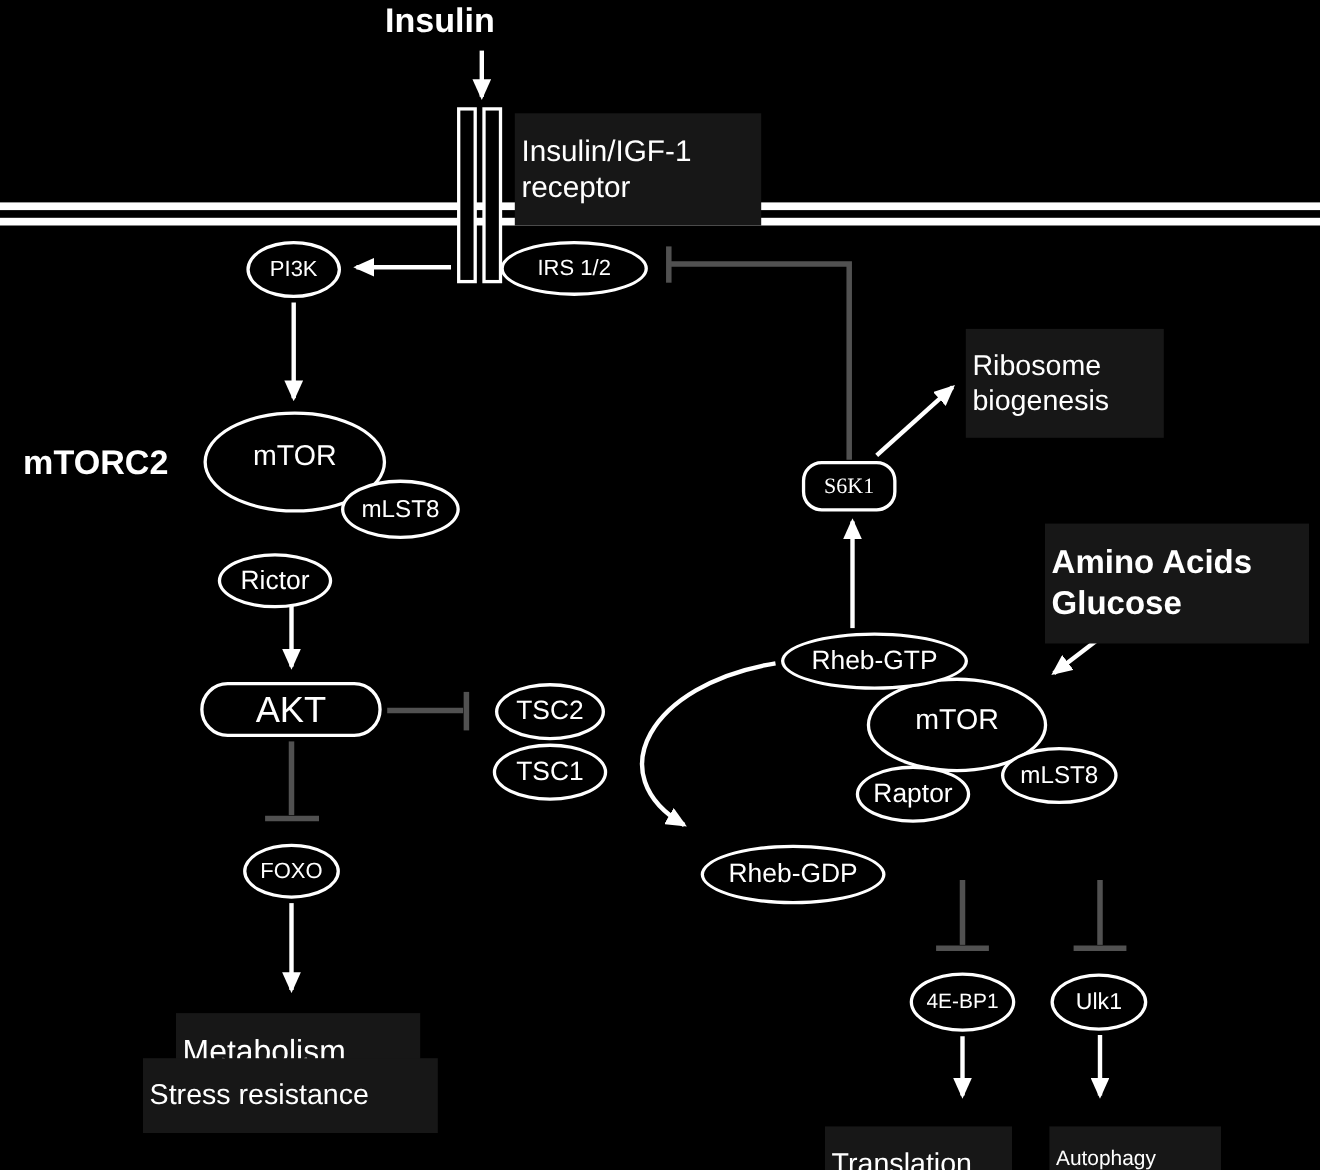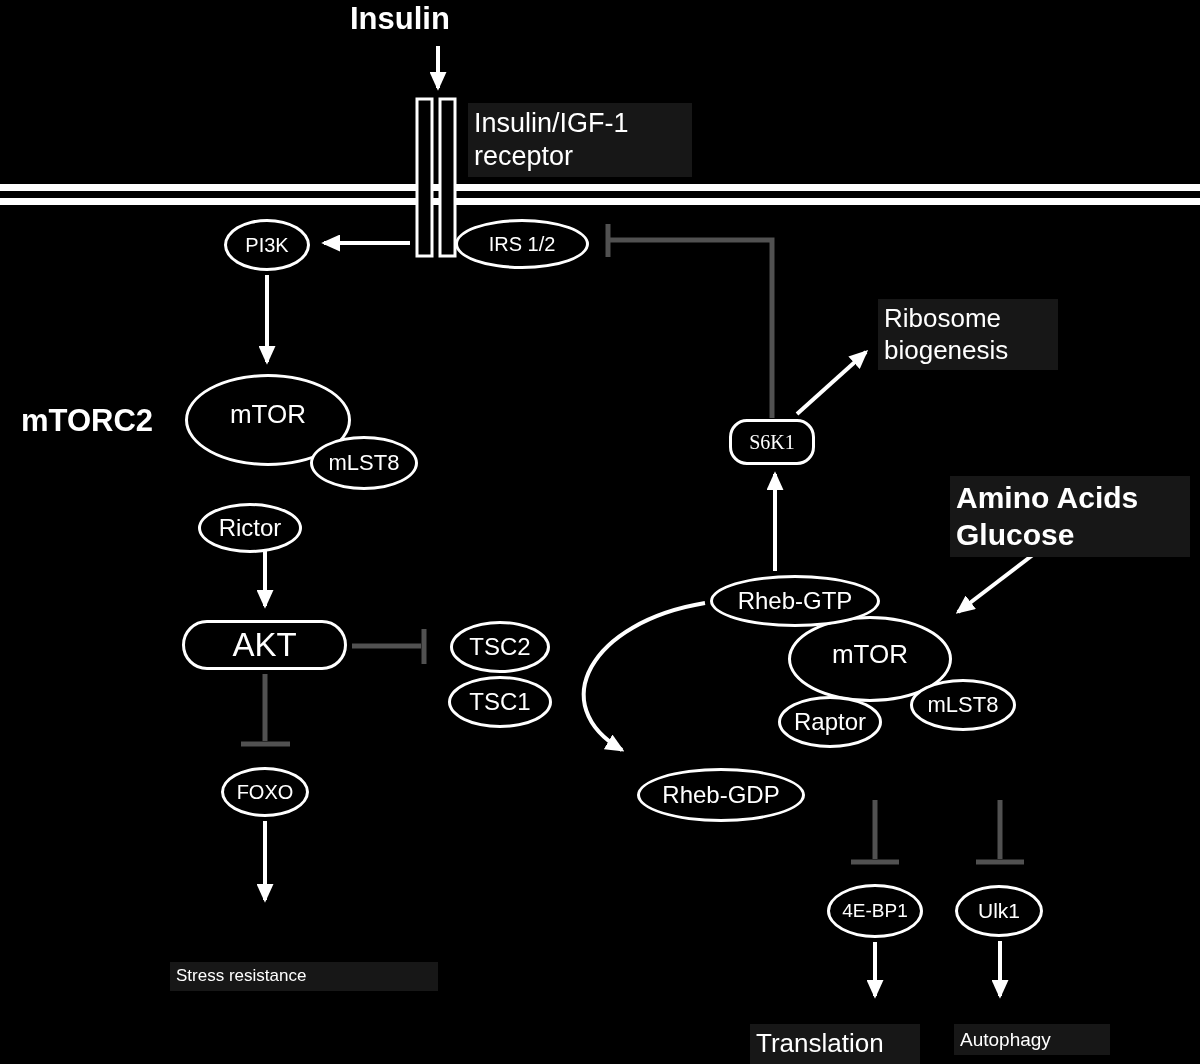--- a/index.html
+++ b/index.html
@@ -21,21 +21,21 @@
     background:var(--background);border:3px solid var(--node-stroke);
     color:var(--text);white-space:nowrap;z-index:3;box-sizing:border-box;
   }
   .ellipse{border-radius:50%;}
   .roundrect{border-radius:22px;}
   .label{
     position:absolute;color:var(--text);text-align:left;z-index:2;
     line-height:1.22;
   }
   .bold{font-weight:bold;}
-  .boxed{background:var(--label-background);padding:4px 6px;}
+  .boxed{background:var(--label-background);padding:18px 6px;}
   .left-align{text-align:left;}
   .stroke-act{stroke:var(--activation-line);}
   .stroke-inh{stroke:var(--inhibition-line);}
   .fill-white{fill:var(--node-stroke);}
   .fill-bg{fill:var(--background);}
   svg{display:block;}
 </style>
 </head>
 <body>
 
@@ -95,22 +95,23 @@
     <span style="display:block;">Ribosome</span>
     <span style="display:block;">biogenesis</span>
   </div>
 
   <div class="label bold boxed" style="left:950px;top:476px;width:228px;font-size:30px;">
     <span style="display:block;">Amino Acids</span>
     <span style="display:block;">Glucose</span>
   </div>
 
 
+  <div class="label boxed" style="left:160px;top:921px;width:210px;font-size:29px;">Metabolism</div>
 
-  <div class="label boxed" style="left:130px;top:962px;width:256px;font-size:17px;margin-left:40px;">Stress resistance</div>
+  <div class="label boxed" style="left:130px;top:962px;width:256px;font-size:26px;">Stress resistance</div>
 
   <div class="label boxed" style="left:750px;top:1024px;width:158px;font-size:26px;">Translation</div>
 
   <div class="label boxed" style="left:954px;top:1024px;width:144px;font-size:19px;">Autophagy</div>
 
   <div class="node ellipse" style="left:224px;top:219px;width:86px;height:52px;font-size:20px;">PI3K</div>
 
   <div class="node ellipse" style="left:455px;top:219px;width:134px;height:50px;font-size:20px;">IRS 1/2</div>
 
   <div class="node ellipse" style="left:185px;top:374px;width:166px;height:92px;font-size:26px;align-items:flex-start;padding-top:22px;">mTOR</div>

